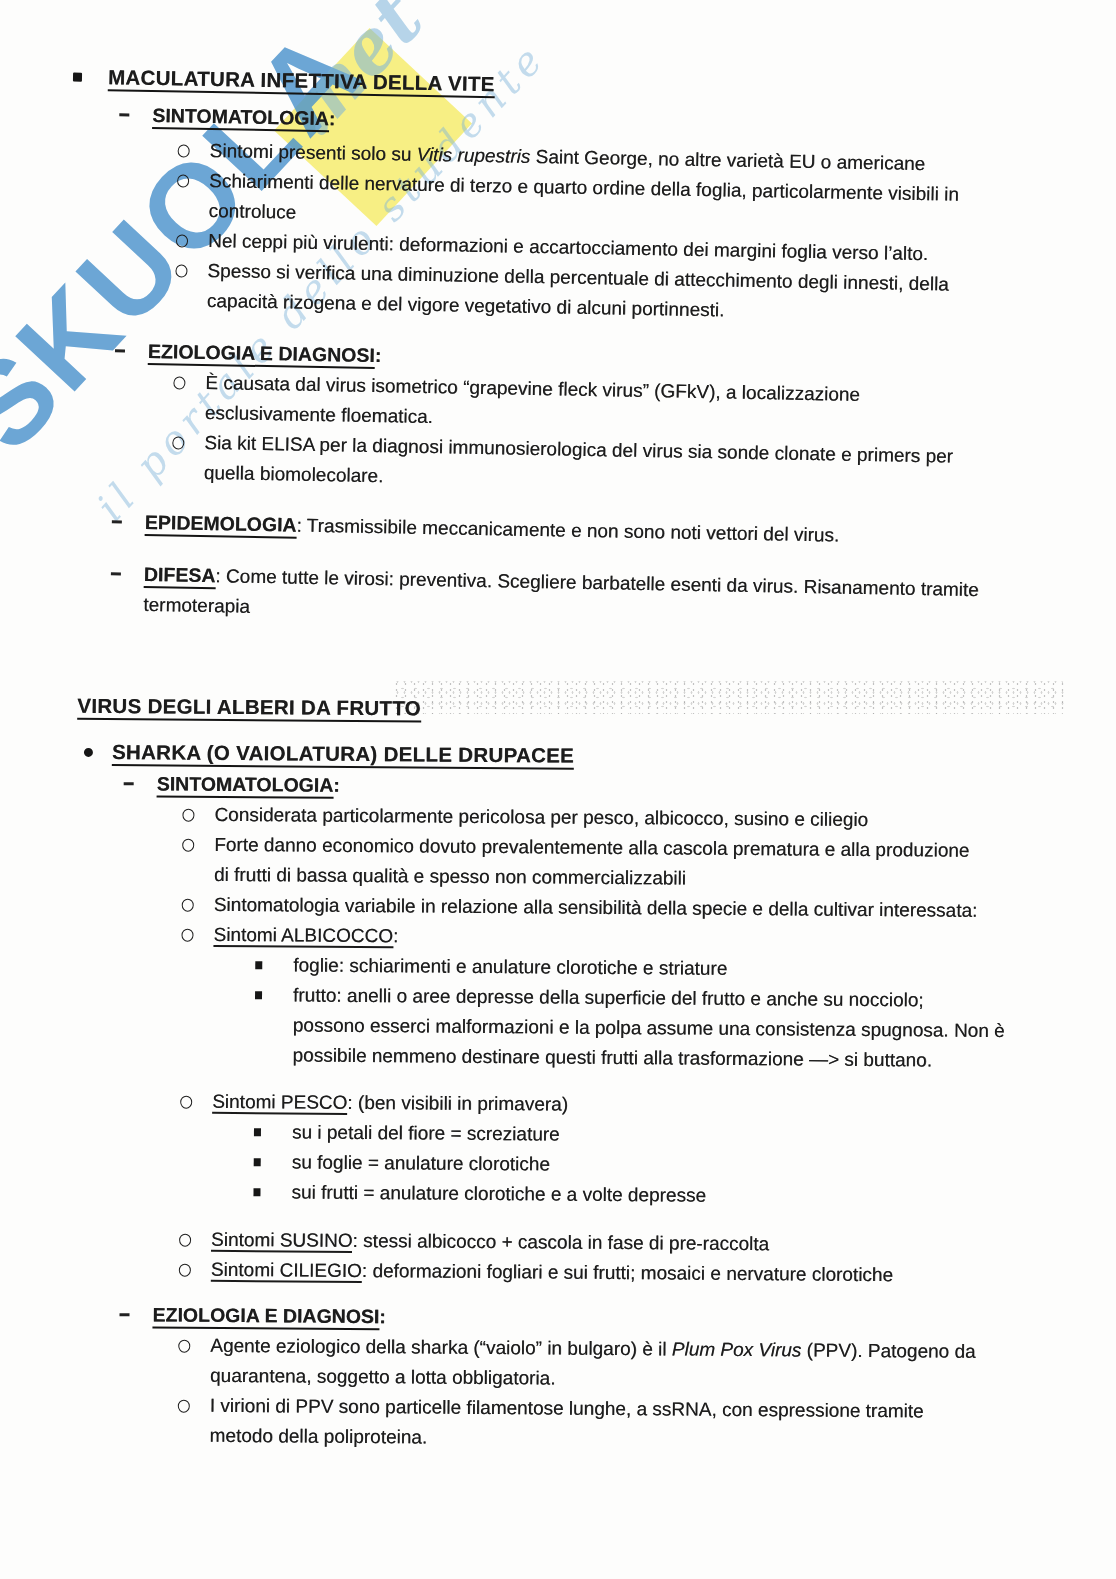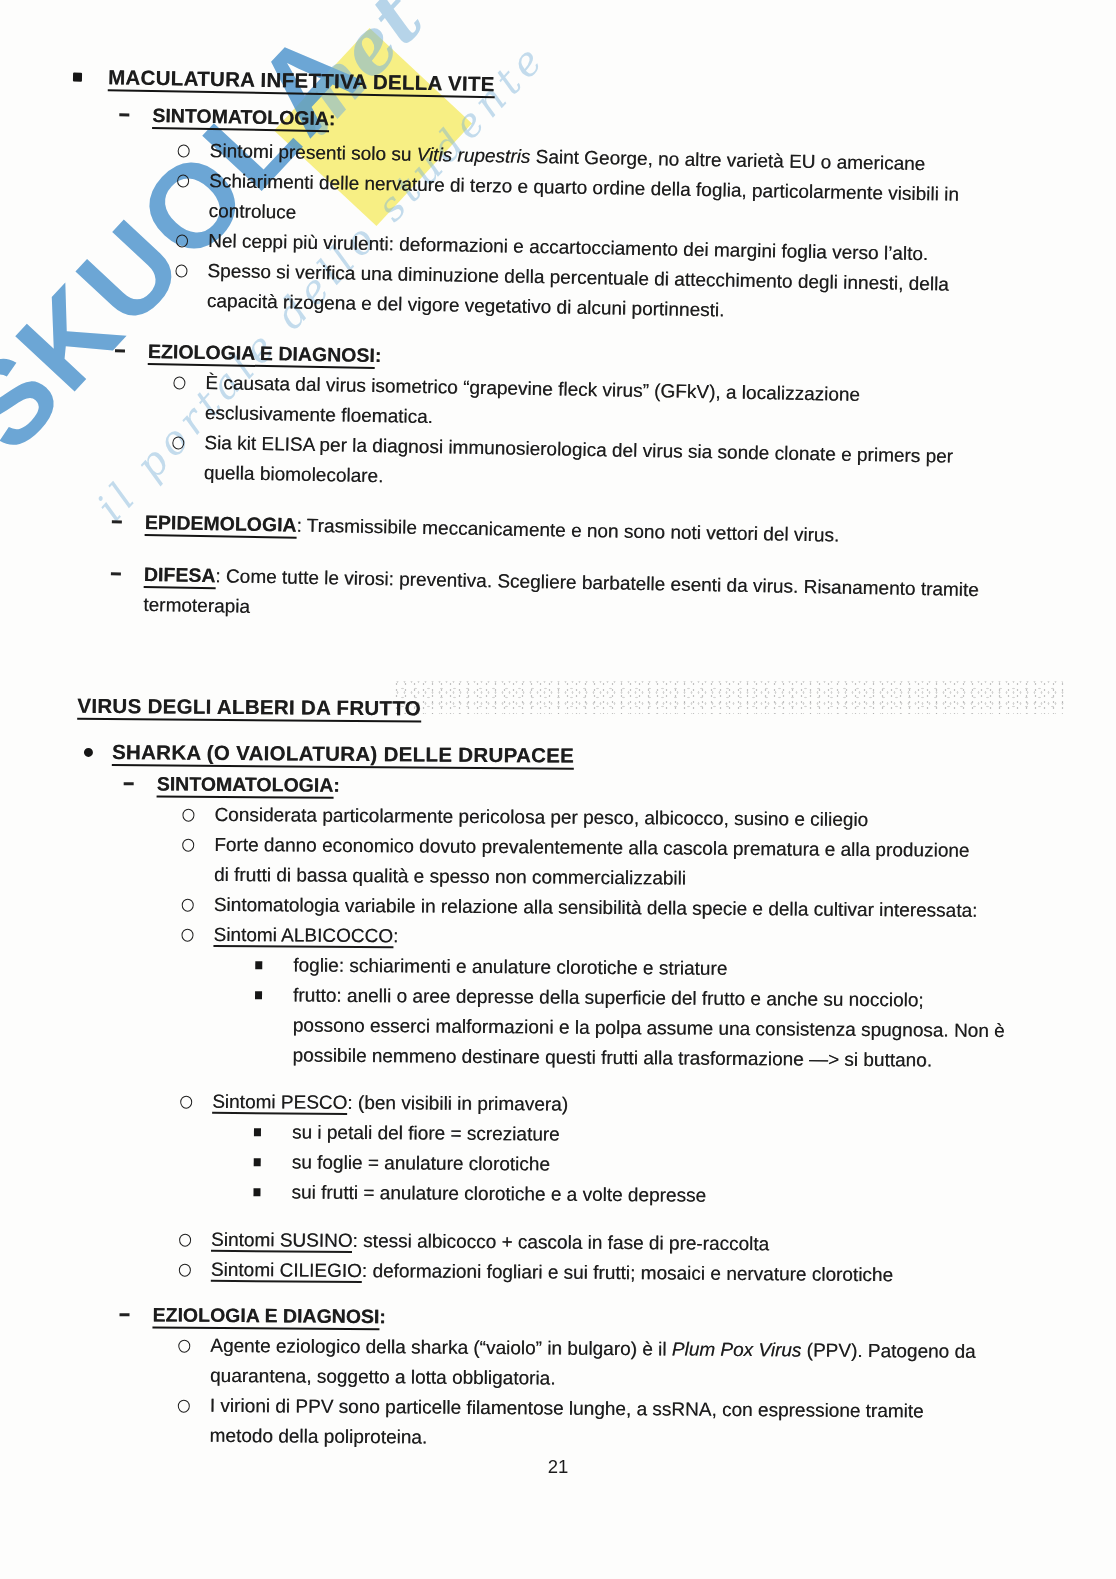--- a/index.html
+++ b/index.html
@@ -257,15 +257,14 @@
 
       <div class="row lvl2">
         <span class="mk mk-o"></span>
         <span class="line">I virioni di PPV sono particelle filamentose lunghe, a ssRNA, con espressione tramite</span>
         <span class="line">metodo della poliproteina.</span>
       </div>
 
     </div>
   </div>
 
-  <div class="footer">21</div>
 
 </div>
 
 </body></html>

